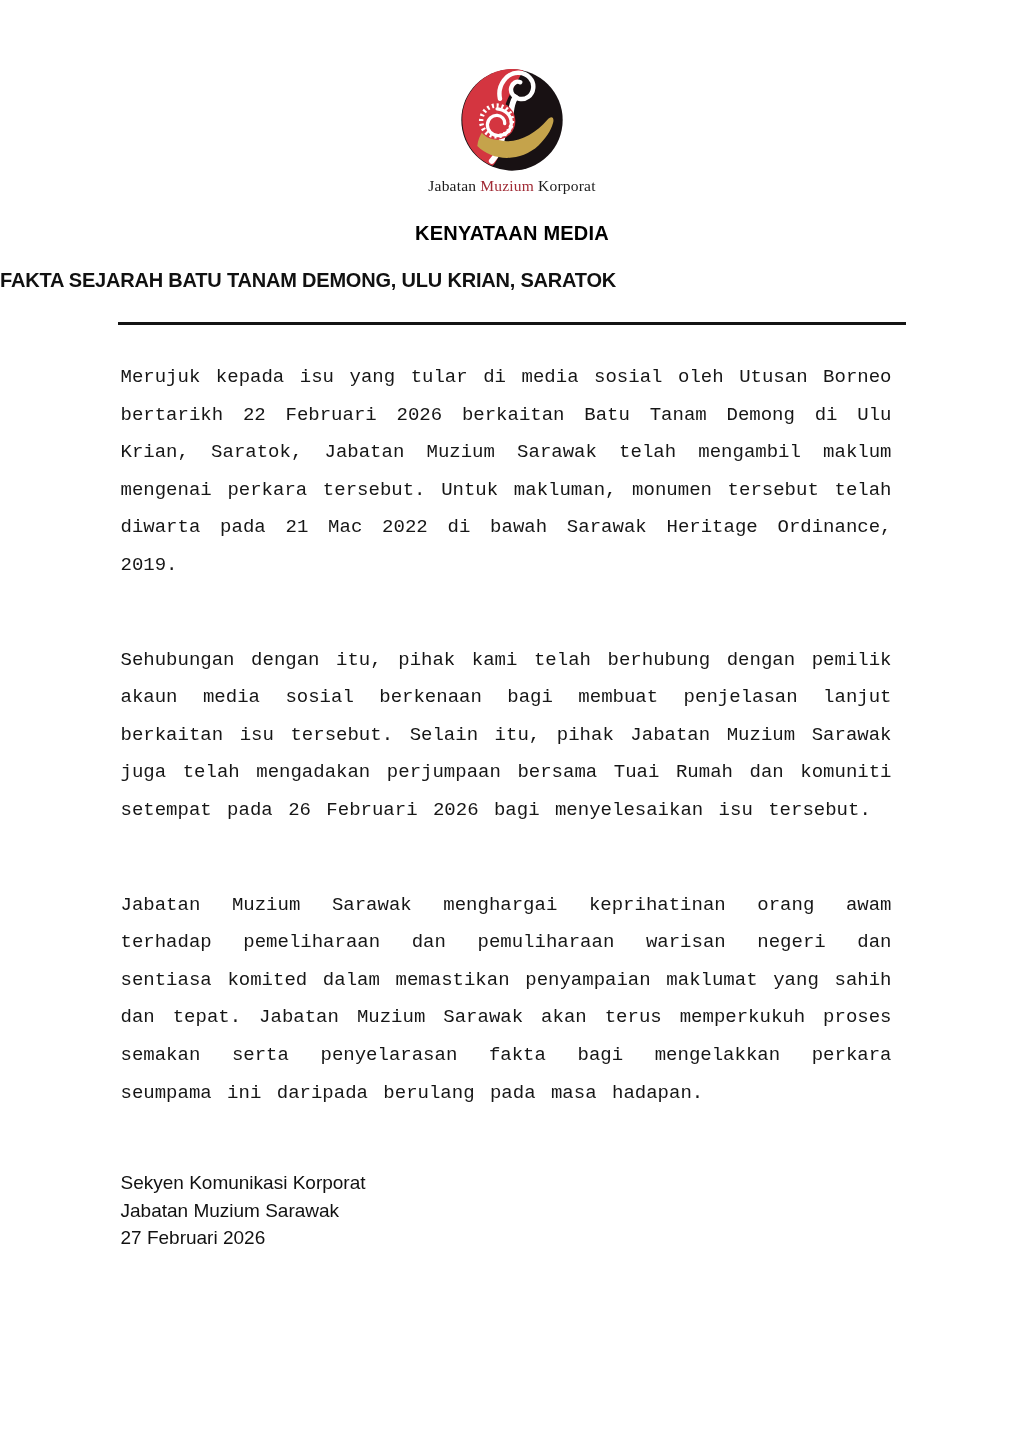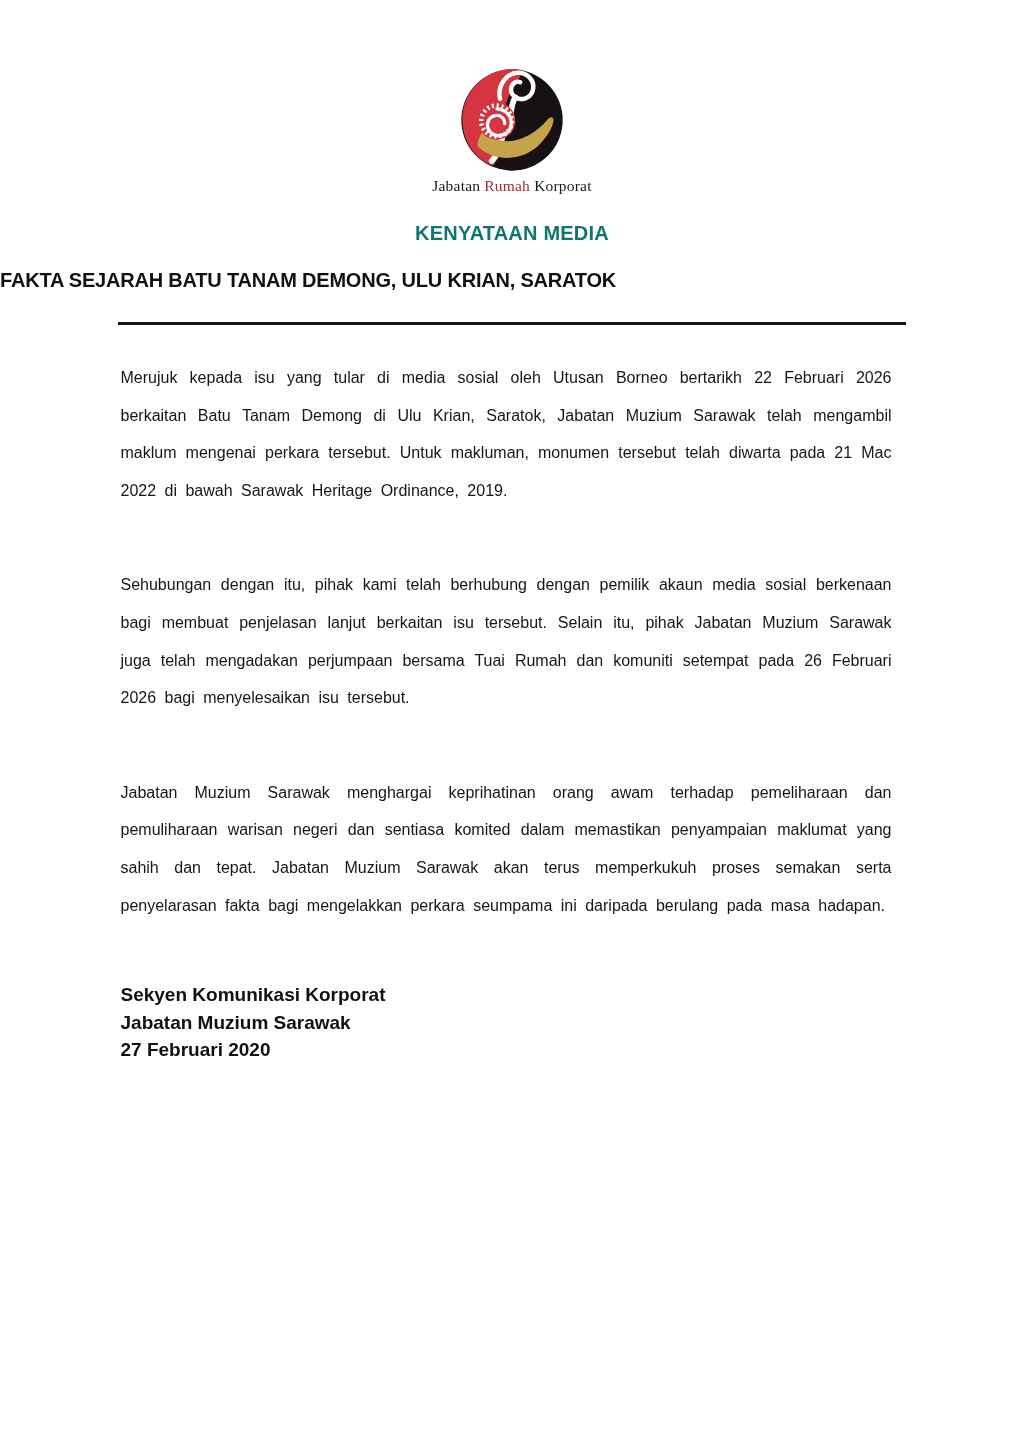--- a/index.html
+++ b/index.html
@@ -32,21 +32,21 @@
     letter-spacing: 0.2px;
   }
   .logo-caption .accent {
     color: #a12b35;
   }
   .doc-type {
     margin: 27px 0 0 0;
     text-align: center;
     font-size: 20px;
     font-weight: bold;
-    color: #0f766e;
+    color: #000000;
     letter-spacing: 0.2px;
   }
   .doc-subject {
     margin: 24px 0 0 0;
     text-align: left;
     font-size: 20px;
     font-weight: bold;
     color: #111111;
     letter-spacing: -0.2px;
   }
@@ -57,64 +57,65 @@
     border: none;
     border-top: 3px solid #141414;
     margin: 30px auto 0 auto;
   }
   .doc-body {
     width: 783px;
     margin: 34px auto 0 auto;
   }
   .doc-body p {
     margin: 0 12px 57px 0;
-    font-size: 16px;
+    font-size: 19px;
     line-height: 37.6px;
     text-align: justify;
     word-spacing: 4px;
     color: #161616;
+    font-family: Liberation Mono, monospace;
   }
   .signature {
     width: 783px;
     margin: 0 auto;
     font-size: 19px;
-    font-weight: bold;
+    font-weight: normal;
     line-height: 27.5px;
     color: #111111;
   }
 </style>
 </head>
 <body>
 
 <div class="page">
 
   <div class="letterhead">
     <svg class="logo-svg" viewBox="0 0 110 110" width="106" height="106" xmlns="http://www.w3.org/2000/svg" aria-hidden="true">
       <circle cx="55" cy="55" r="52.6" fill="#181113"></circle>
       <path d="M66.5 3.3 C 33 -4.5 3.4 23 3.4 54 C 3.4 77 16.5 95.5 35 102.6 C 46.5 90.5 37.5 81.5 44 70.5 C 52 57 44.5 47 49.5 35.5 C 53.8 25.6 61.5 13.5 66.5 3.3 Z" fill="#d43540"></path>
       <path d="M58.5 31.5 C 51.5 42.5 56.5 51 48.5 63.5 C 42 73.5 46.5 84.5 34 97.5" fill="none" stroke="#ffffff" stroke-width="6" stroke-linecap="round"></path>
       <path d="M19 82 C 34 97.5 63 99.5 82.5 81.5 C 90 74.5 95.5 66 97.5 58.5 C 99.5 51.5 95.5 50 91.5 55 C 81 67.5 64.5 77.5 49.5 77 C 37.5 76.7 29.5 72 25.5 65.5 C 21.5 71 19.5 76.5 19 82 Z" fill="#c5a34b"></path>
       <path d="M42.5 33 C 39.5 18.5 50 5.5 62 6 C 71.5 6.4 78 13.8 77 22 C 76.1 29.5 69.5 34.5 62.5 33 C 56.5 31.7 52.8 26.5 54.3 21 C 55.5 16.6 60 14 63.5 15.8" fill="none" stroke="#ffffff" stroke-width="4.6" stroke-linecap="round"></path>
       <circle cx="39" cy="56" r="19.5" fill="#d43540"></circle>
       <circle cx="39" cy="56" r="16" fill="none" stroke="#ffffff" stroke-width="4.6" stroke-dasharray="2.1 2.9"></circle>
       <path d="M39.5 43.5 C 48 44 54.5 50.5 54.3 58.5 C 54.1 66 48 71.5 40.5 71.2 C 34 71 29.2 65.8 29.5 59.5 C 29.8 54 34.5 49.8 39.8 50.2 C 44.3 50.5 47.8 54.3 47.4 58.8" fill="none" stroke="#ffffff" stroke-width="3.4" stroke-linecap="round"></path>
     </svg>
-    <div class="logo-caption"><span>Jabatan</span> <span class="accent">Rumah</span> <span>Korporat</span></div>
+    <div class="logo-caption"><span>Jabatan</span> <span class="accent">Muzium</span> <span>Korporat</span></div>
   </div>
 
   <h1 class="doc-type">KENYATAAN MEDIA</h1>
   <h2 class="doc-subject">FAKTA SEJARAH BATU TANAM DEMONG, ULU KRIAN, SARATOK</h2>
 
   <hr class="title-divider">
 
   <div class="doc-body">
     <p>Merujuk kepada isu yang tular di media sosial oleh Utusan Borneo bertarikh 22 Februari 2026 berkaitan Batu Tanam Demong di Ulu Krian, Saratok, Jabatan Muzium Sarawak telah mengambil maklum mengenai perkara tersebut. Untuk makluman, monumen tersebut telah diwarta pada 21 Mac 2022 di bawah Sarawak Heritage Ordinance, 2019.</p>
     <p>Sehubungan dengan itu, pihak kami telah berhubung dengan pemilik akaun media sosial berkenaan bagi membuat penjelasan lanjut berkaitan isu tersebut. Selain itu, pihak Jabatan Muzium Sarawak juga telah mengadakan perjumpaan bersama Tuai Rumah dan komuniti setempat pada 26 Februari 2026 bagi menyelesaikan isu tersebut.</p>
     <p>Jabatan Muzium Sarawak menghargai keprihatinan orang awam terhadap pemeliharaan dan pemuliharaan warisan negeri dan sentiasa komited dalam memastikan penyampaian maklumat yang sahih dan tepat. Jabatan Muzium Sarawak akan terus memperkukuh proses semakan serta penyelarasan fakta bagi mengelakkan perkara seumpama ini daripada berulang pada masa hadapan.</p>
   </div>
 
   <div class="signature">
     <div>Sekyen Komunikasi Korporat</div>
     <div>Jabatan Muzium Sarawak</div>
-    <div>27 Februari 2020</div>
+    <div>27 Februari 2026</div>
   </div>
 
 </div>
 
 </body></html>

